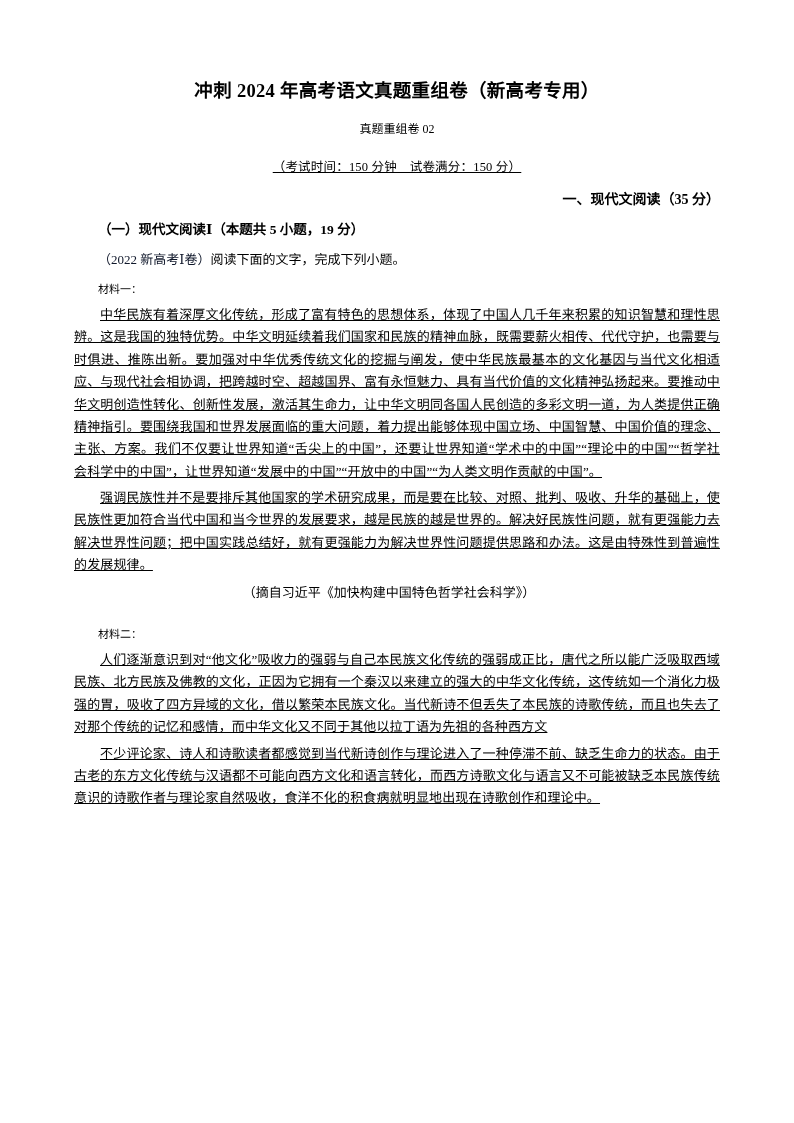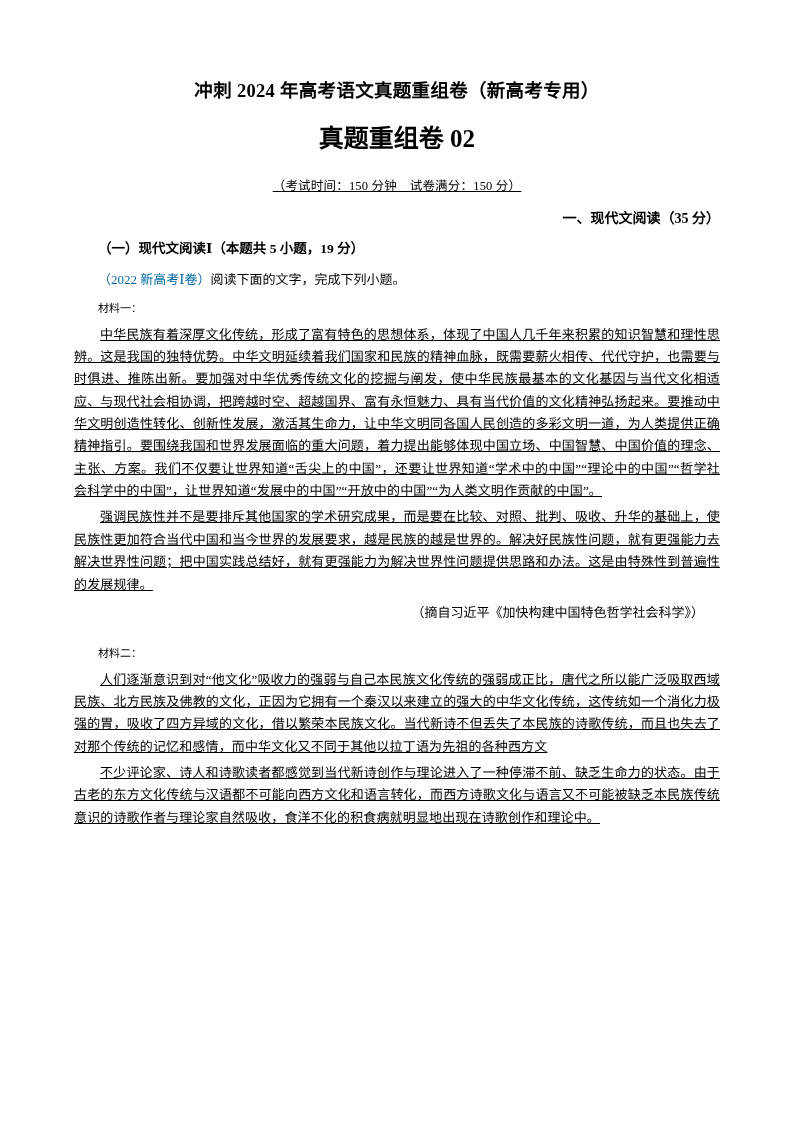--- a/index.html
+++ b/index.html
@@ -24,22 +24,22 @@
   .title-main {
     text-align: center;
     font-size: 18.5px;
     font-weight: bold;
     letter-spacing: 0.3px;
     margin: 0 0 14px 0;
     line-height: 1.5;
   }
   .title-sub {
     text-align: center;
-    font-size: 25px;
-    font-weight: bold;
+    font-size: 12px;
+    font-weight: normal;
     margin: 0 0 18px 0;
     line-height: 1.5;
   }
   .exam-meta {
     text-align: center;
     font-size: 12.5px;
     margin: 0 0 14px 0;
     letter-spacing: 0.2px;
     text-decoration: underline;
   }
@@ -57,42 +57,42 @@
     text-indent: 24px;
     line-height: 1.5;
   }
   .prompt-line {
     font-size: 13px;
     margin: 0 0 10px 0;
     text-indent: 24px;
     line-height: 1.5;
   }
   .prompt-source {
-    color: #0369a1;
+    color: #0f172a;
   }
   .mat-label {
     font-size: 11px;
     margin: 11px 0 6px 0;
     text-indent: 24px;
     line-height: 1.6;
   }
   p.para {
     font-size: 13px;
     margin: 0 0 4px 0;
     text-indent: 26px;
     line-height: 1.72;
     text-align: justify;
     text-justify: inter-ideograph;
     letter-spacing: 0.15px;
     text-decoration: underline;
   }
   .attribution {
     font-size: 13px;
     margin: 6px 0 21px 0;
-    text-align: right;
+    text-align: center;
     padding-right: 16px;
     line-height: 1.7;
   }
 </style>
 </head>
 <body>
 
 <div class="page">
 
   <h1 class="title-main">冲刺 2024 年高考语文真题重组卷（新高考专用）</h1>

